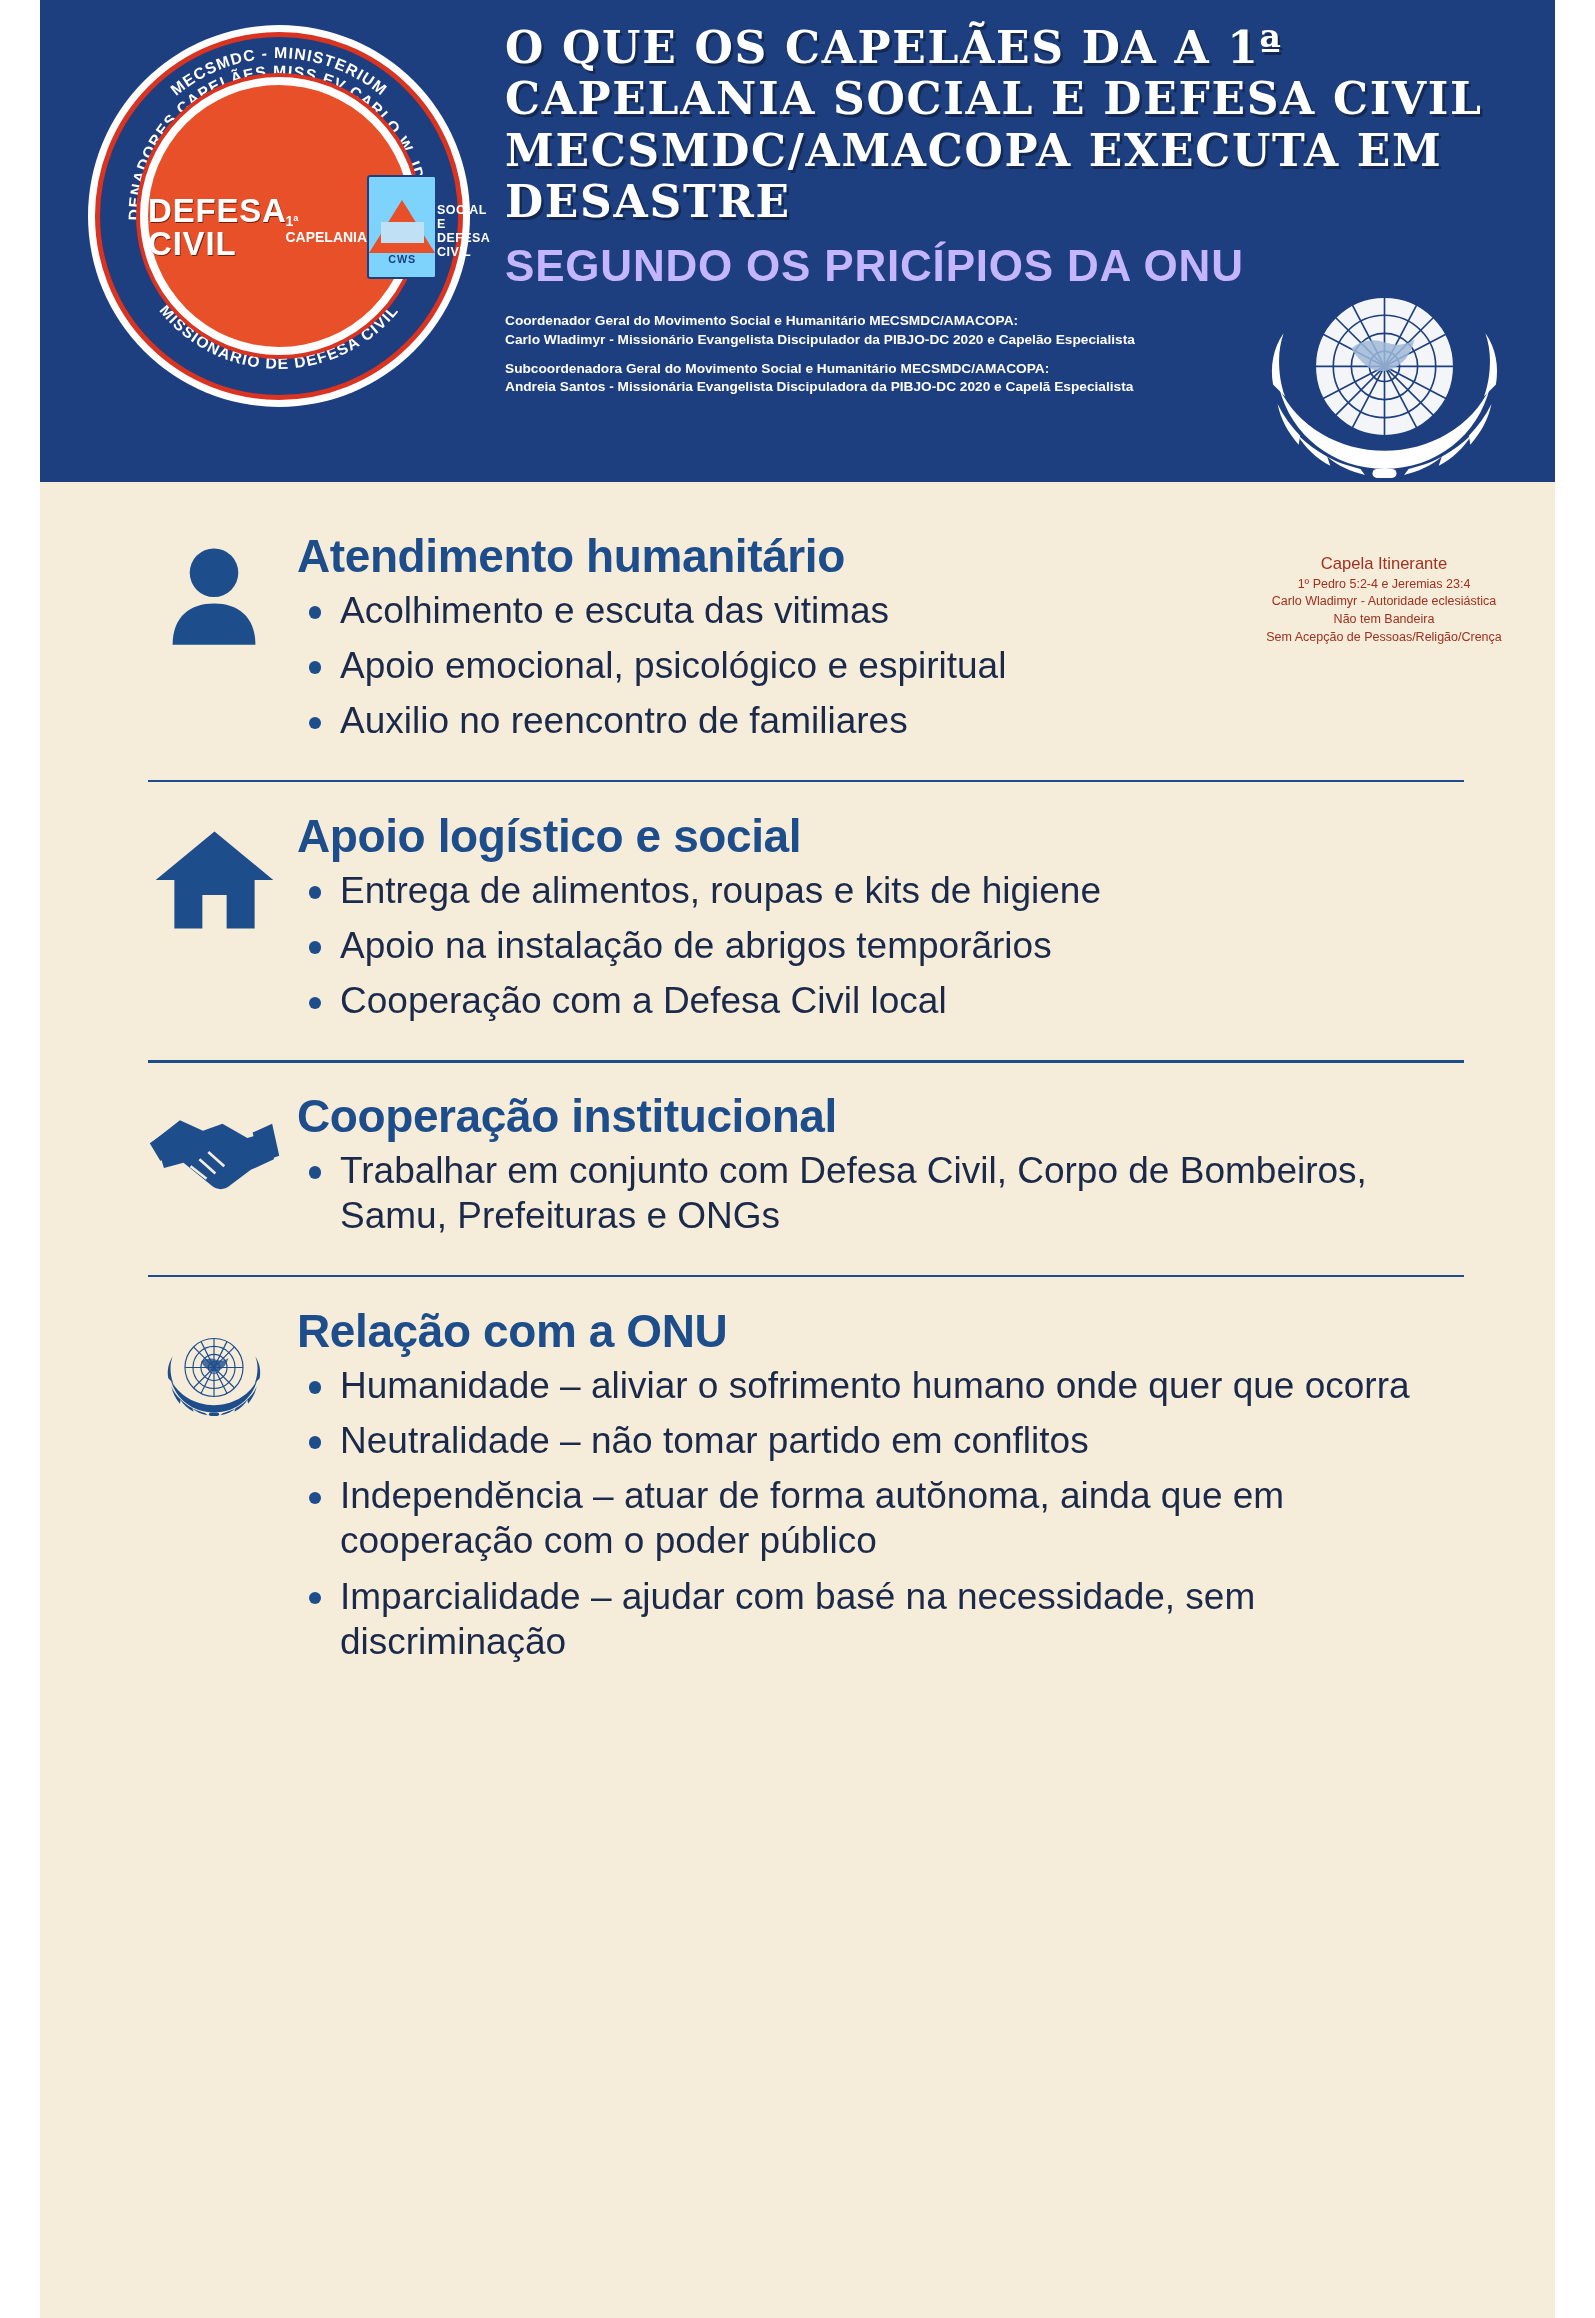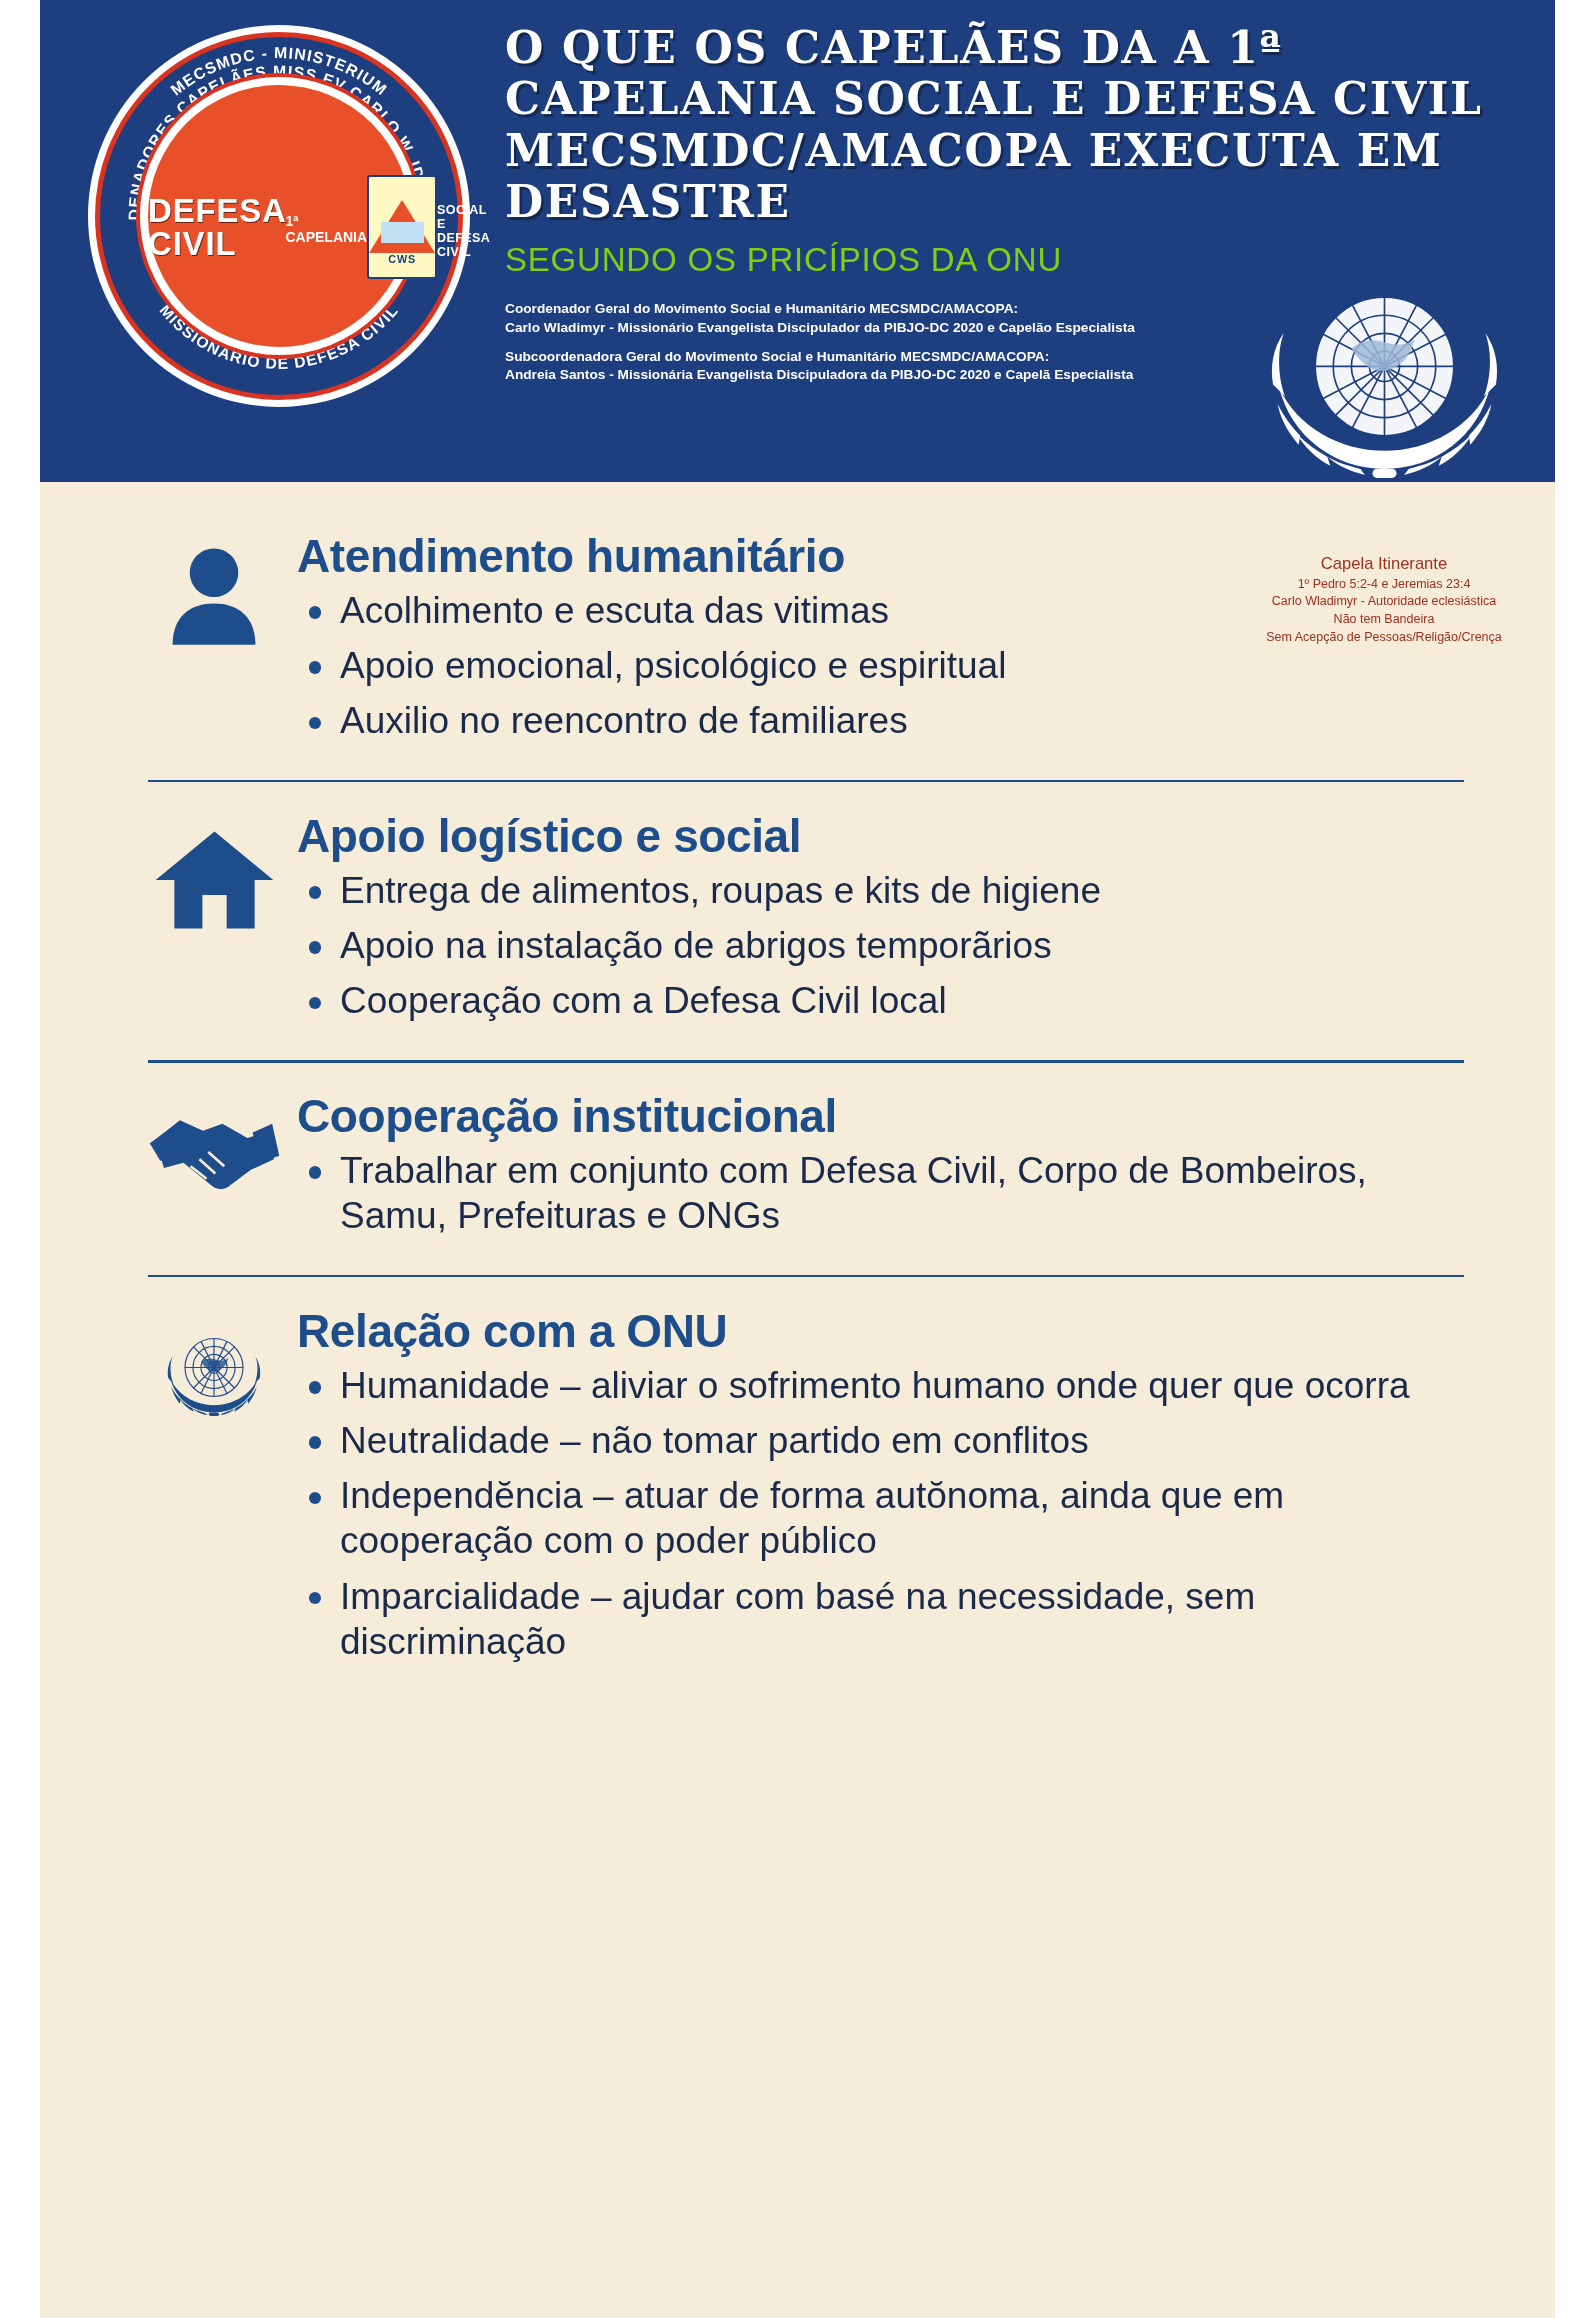--- a/index.html
+++ b/index.html
@@ -90,21 +90,21 @@
   }
   .seal .core-sub {
     color: #ffffff;
     font-weight: bold;
     font-size: 14px;
     margin-top: 5px;
   }
   .seal .core-emblem {
     width: 125px;
     height: 100px;
-    background: #fef9c3;
+    background: #7dd3fc;
     border: 2.5px solid #1e3f7f;
     border-radius: 3.3px;
     display: flex;
     align-items: center;
     justify-content: center;
     position: relative;
   }
   .seal .triangle {
     width: 0;
     height: 0;
@@ -159,24 +159,24 @@
     color: #ffffff;
     font-family: "DejaVu Serif", serif;
     font-weight: bold;
     font-size: 44px;
     line-height: 1.17;
     letter-spacing: 1.7px;
     text-shadow: 2.5px 2.5px 0 rgba(0,0,0,0.35);
   }
   .header-titles h2 {
     margin: 13.3px 0 0 0;
-    color: #84cc16;
+    color: #c4b5fd;
     font-family: "Liberation Sans", sans-serif;
-    font-weight: normal;
-    font-size: 33px;
+    font-weight: bold;
+    font-size: 44px;
     letter-spacing: 0.8px;
   }
   .credits {
     margin-top: 21px;
     color: #ffffff;
     font-size: 13.7px;
     font-weight: bold;
     line-height: 1.38;
     max-width: 698px;
   }

